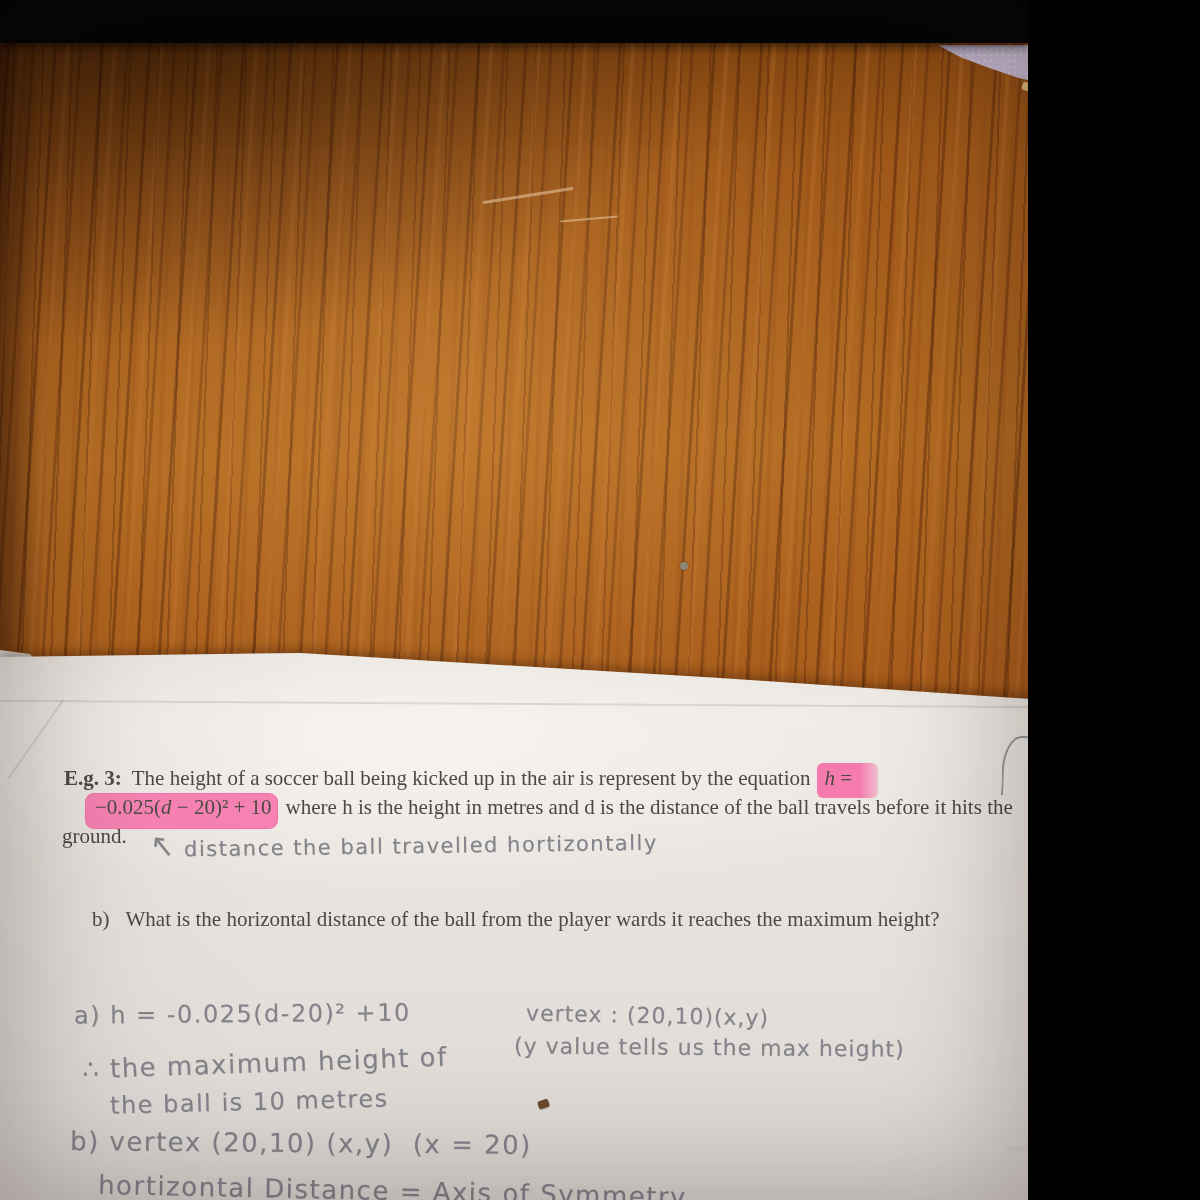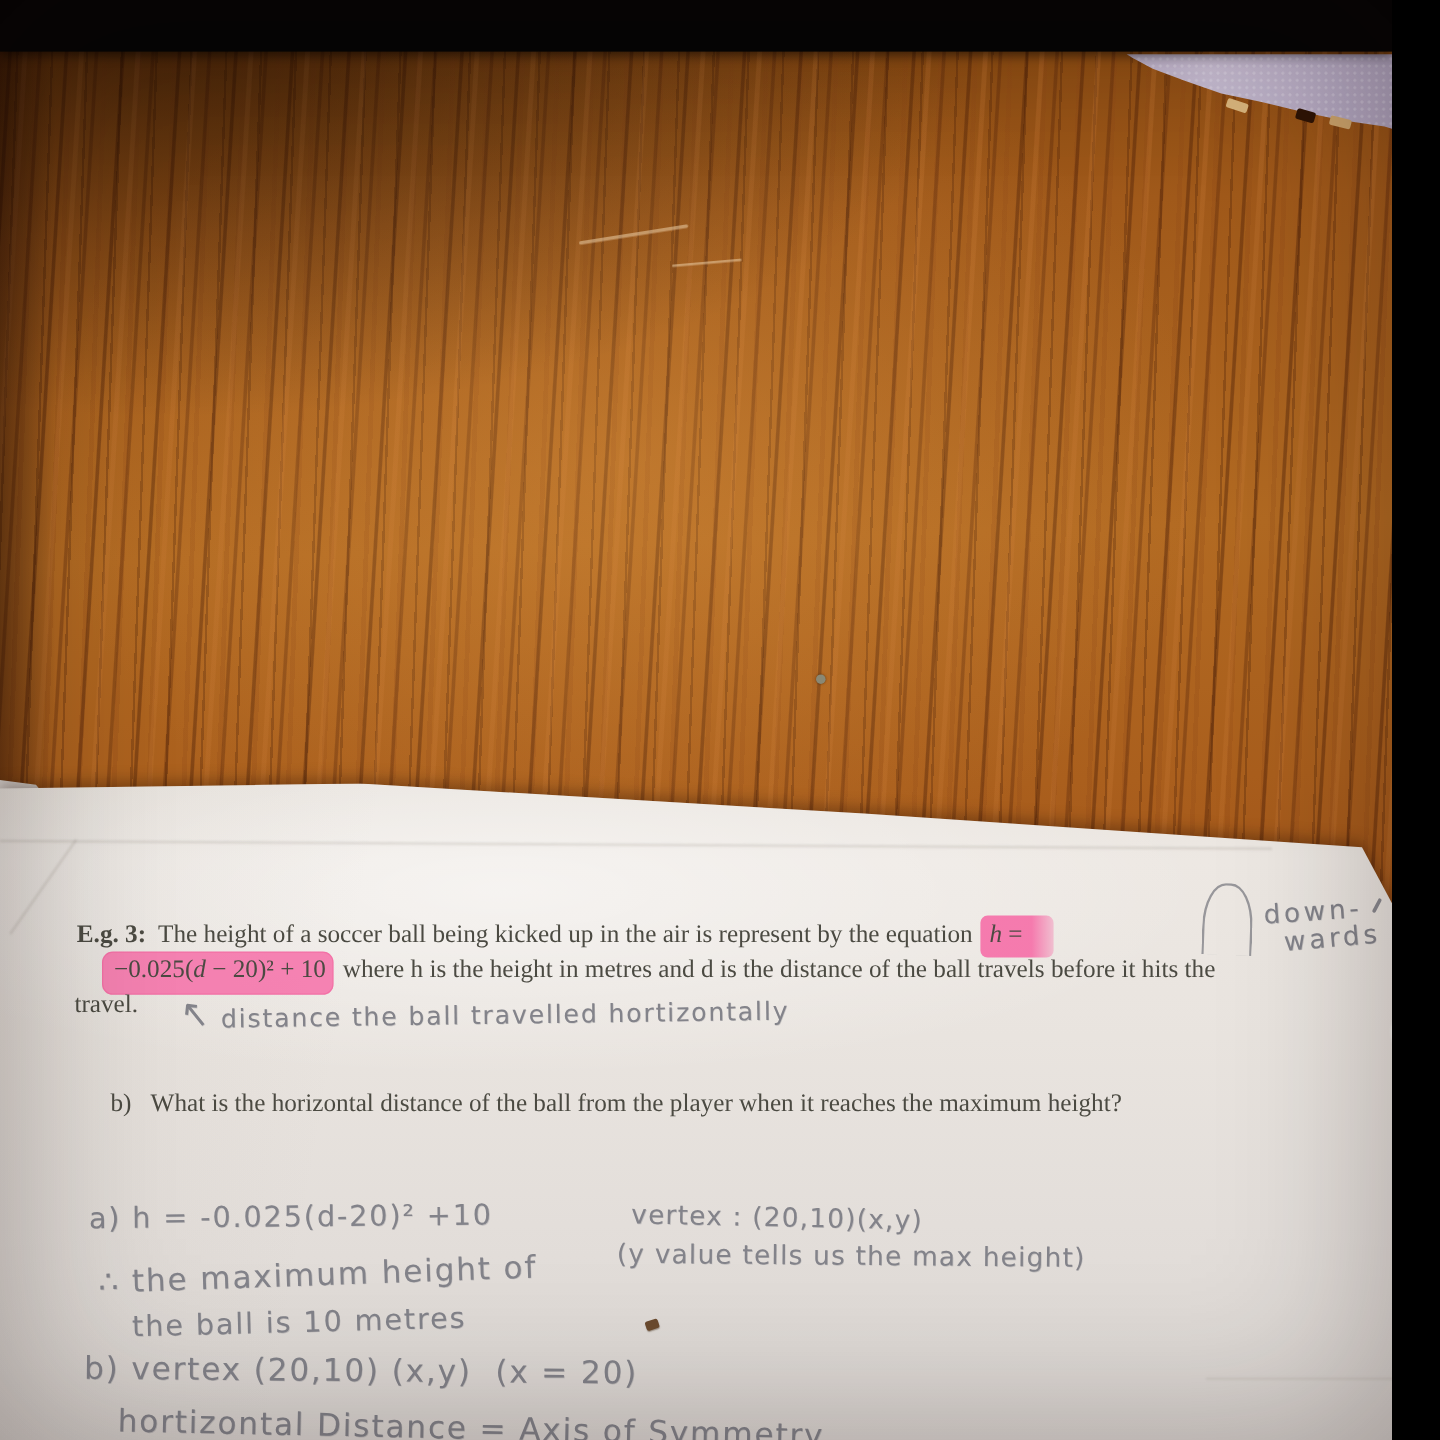--- a/index.html
+++ b/index.html
@@ -1,16 +1,16 @@
 <!DOCTYPE html>
 <html><head>
 <meta charset="utf-8">
 <style>
   html,body{margin:0;padding:0;background:#000;}
-  .photo{position:relative;width:1160px;height:1200px;overflow:hidden;
+  .photo{position:relative;width:1028px;height:1200px;overflow:hidden;
          font-family:"Liberation Serif",serif;background:#ffffff;}
 
   
   .wood{position:absolute;inset:0;
     background:
       radial-gradient(130% 60% at 12% 2%, rgba(10,2,0,.55), rgba(10,2,0,0) 45%),
       radial-gradient(60% 45% at 45% 32%, rgba(255,185,95,.22), rgba(255,185,95,0) 70%),
       radial-gradient(90% 55% at 100% 95%, rgba(55,12,2,.50), rgba(55,12,2,0) 60%),
       linear-gradient(90deg, rgba(30,8,0,.45), rgba(30,8,0,0) 4%),
       repeating-linear-gradient(93.5deg,
@@ -136,23 +136,23 @@
 
   <div class="crease h1"></div>
   <div class="crease diag"></div>
   <div class="crease v1"></div>
   <div class="crease h2"></div>
 
   <div class="print line1"><span class="bold">E.g. 3:</span><span class="gap">The height of a soccer ball being kicked up in the air is represent by the equation</span><span class="hl1"><span class="mvar">h</span><span> =</span></span></div>
 
   <div class="print line2"><span class="hl2"><span>−0.025(</span><span class="mvar">d</span><span> − 20)² + 10</span></span><span class="after-hl">where h is the height in metres and d is the distance of the ball travels before it hits the</span></div>
 
-  <div class="print line3">travel.</div>
+  <div class="print line3">ground.</div>
 
-  <div class="print qb"><span>b)</span><span class="q-text">What is the horizontal distance of the ball from the player when it reaches the maximum height?</span></div>
+  <div class="print qb"><span>b)</span><span class="q-text">What is the horizontal distance of the ball from the player wards it reaches the maximum height?</span></div>
 
   <div class="pencil hw-arrow">↖</div>
   <div class="pencil hw-dist">distance the ball travelled hortizontally</div>
 
   <div class="parabola"></div>
   <div class="pencil hw-down1">down-</div>
   <div class="pencil hw-down2">wards</div>
   <div class="pencil-tick"></div>
 
   <div class="pencil hw-a-eq">a) h = -0.025(d-20)² +10</div>

